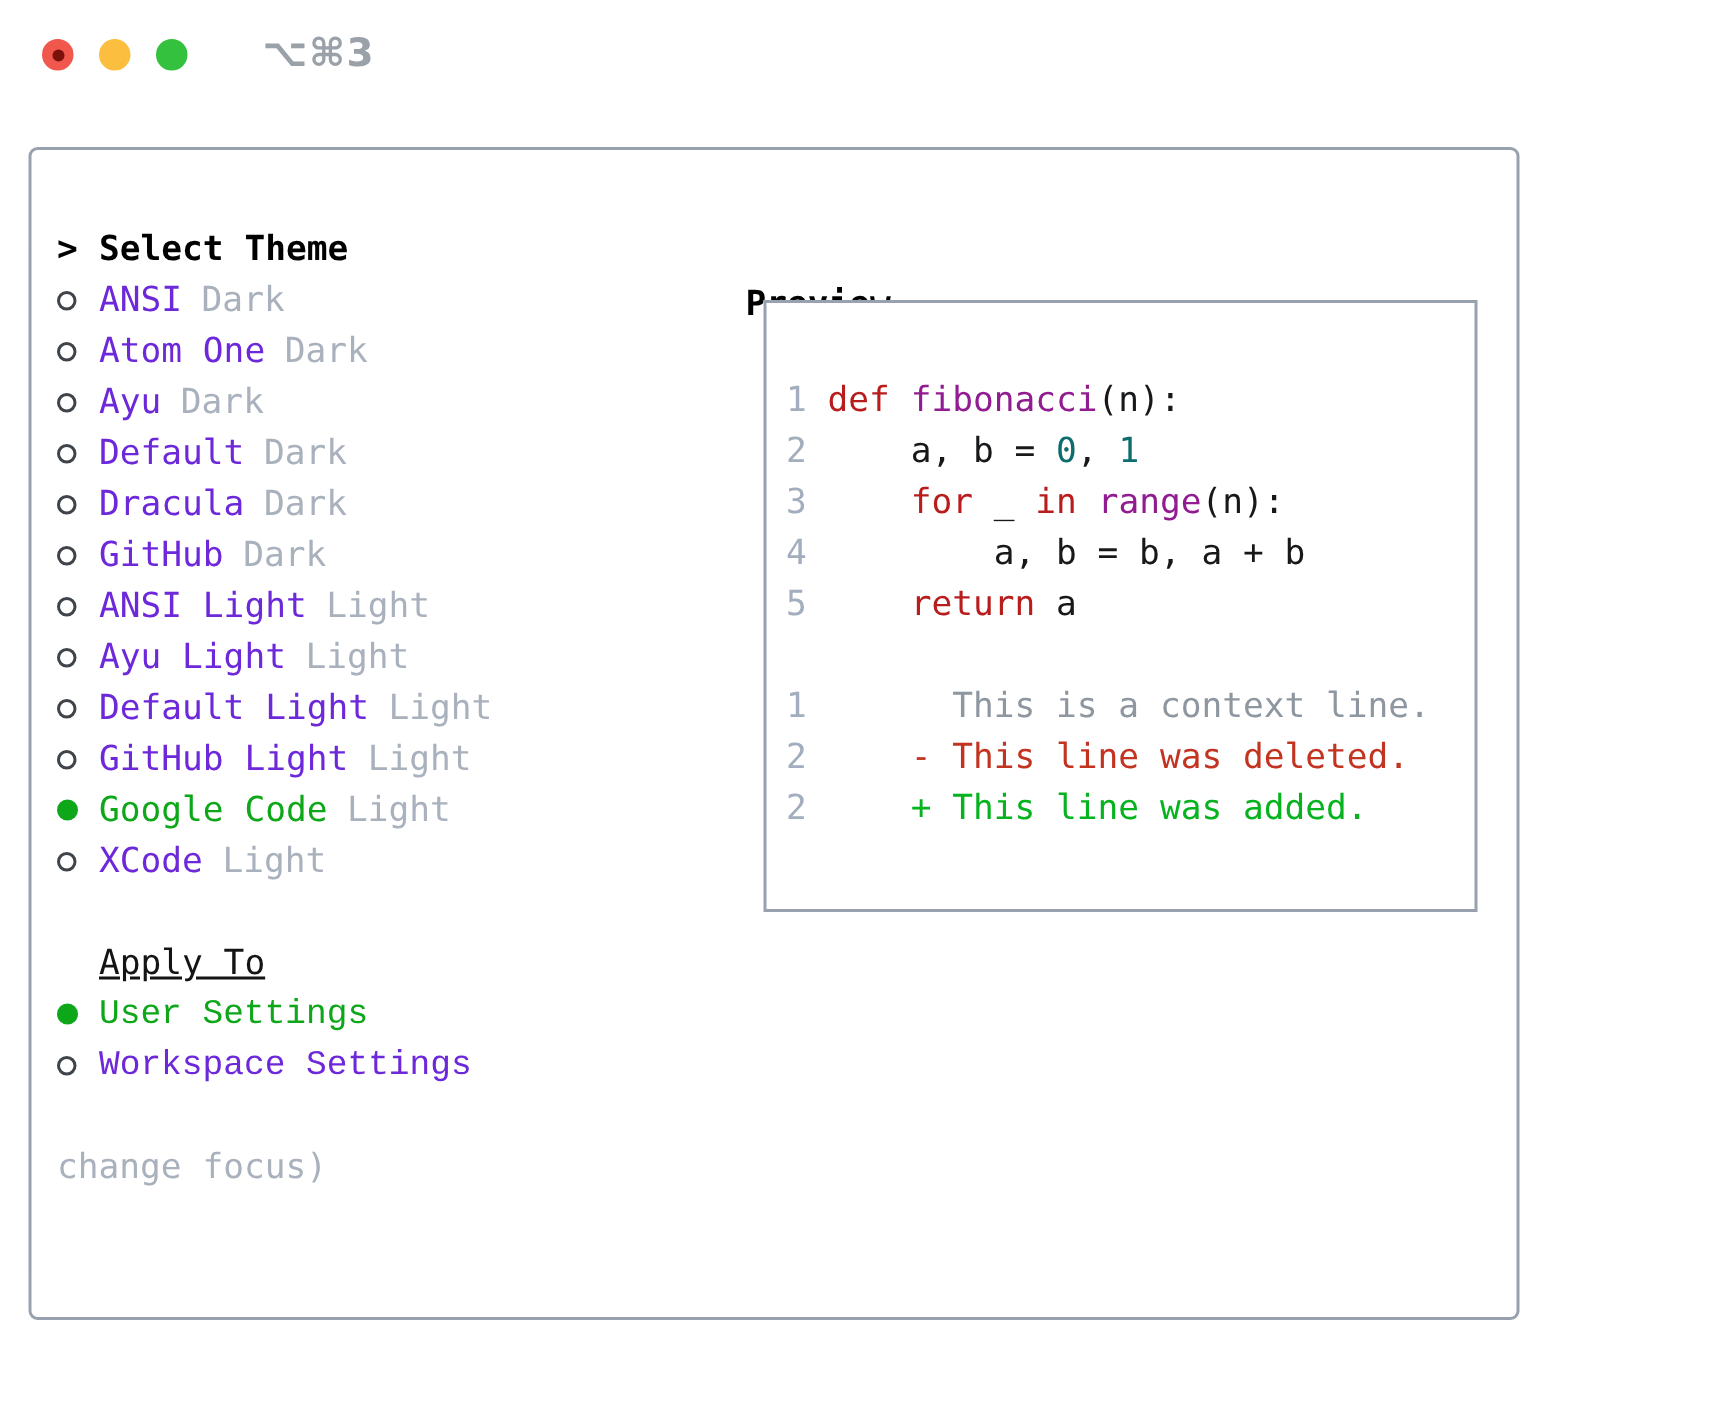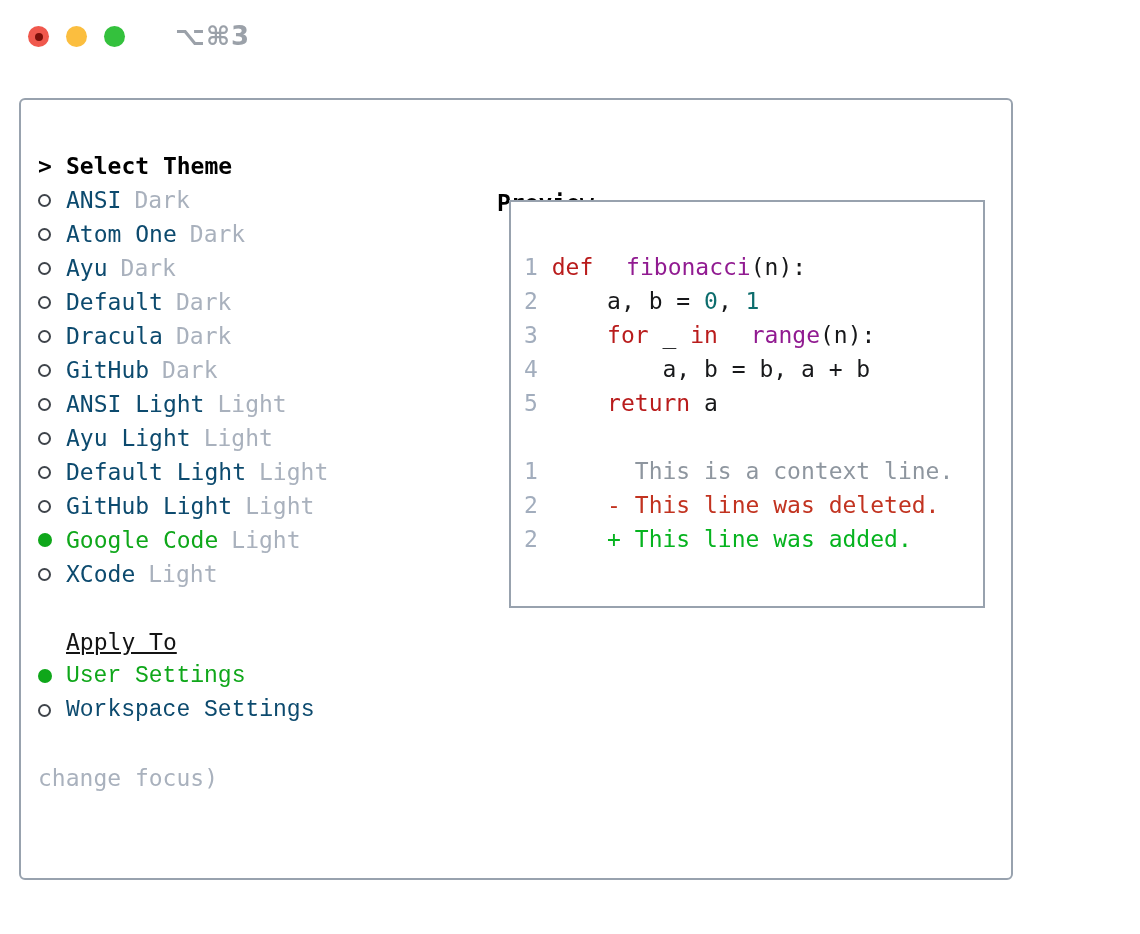--- a/index.html
+++ b/index.html
@@ -26,40 +26,40 @@
   
   .main-box{position:absolute;left:19px;top:98px;width:994px;height:782px;
     border:2px solid #98a2ae;border-radius:6px;box-sizing:border-box;background:#fff;}
 
   .row{height:34px;display:flex;align-items:center;font-size:23px;white-space:pre;}
   .marker{width:28px;flex:0 0 28px;display:flex;align-items:center;}
   .ring{width:9px;height:9px;border:2.5px solid #3f444b;border-radius:50%;}
   .ring.filled{width:14px;height:14px;border:none;background:#0fa71a;}
   .prompt{font-weight:bold;color:#000;}
   .hdr{font-weight:bold;color:#000;}
-  .name{color:#0c4a6e;}
+  .name{color:#6d28d9;}
   .row.selected .name{color:#0fa71a;}
   .tag{color:#a9b1bd;margin-left:13px;}
 
   .select-header{position:absolute;left:38px;top:149px;}
   .theme-list{position:absolute;left:38px;top:183px;}
   .apply-header{position:absolute;left:38px;top:625px;}
   .apply-header .hdr{font-weight:normal;color:#141414;text-decoration:underline;}
   .apply-list{position:absolute;left:38px;top:659px;font-family:Liberation Mono, monospace;}
   .help{position:absolute;left:38px;top:761px;color:#a9b1bd;}
 
   
   .preview-label{position:absolute;left:497px;top:149px;margin-top:37px;}
   .preview-box{position:absolute;left:509px;top:200px;width:476px;height:408px;
     border:2px solid #98a2ae;box-sizing:border-box;background:#fff;
     padding:48px 0 0 13px;}
   .code-row{height:34px;font-size:23px;line-height:34px;white-space:pre;}
   .tk-gut{color:#a2adbd;}
   .tk-kw{color:#b91c1c;}
-  .tk-fn{color:#911b91;margin-left:19px;}
+  .tk-fn{color:#911b91;}
   .tk-lit{color:#0d6d6d;}
   .tk-pln{color:#17181a;}
   .tk-ctx{color:#8e969f;}
   .tk-del{color:#c23320;}
   .tk-add{color:#06b31f;}
 </style>
 </head>
 <body>
 
 <div class="page">

